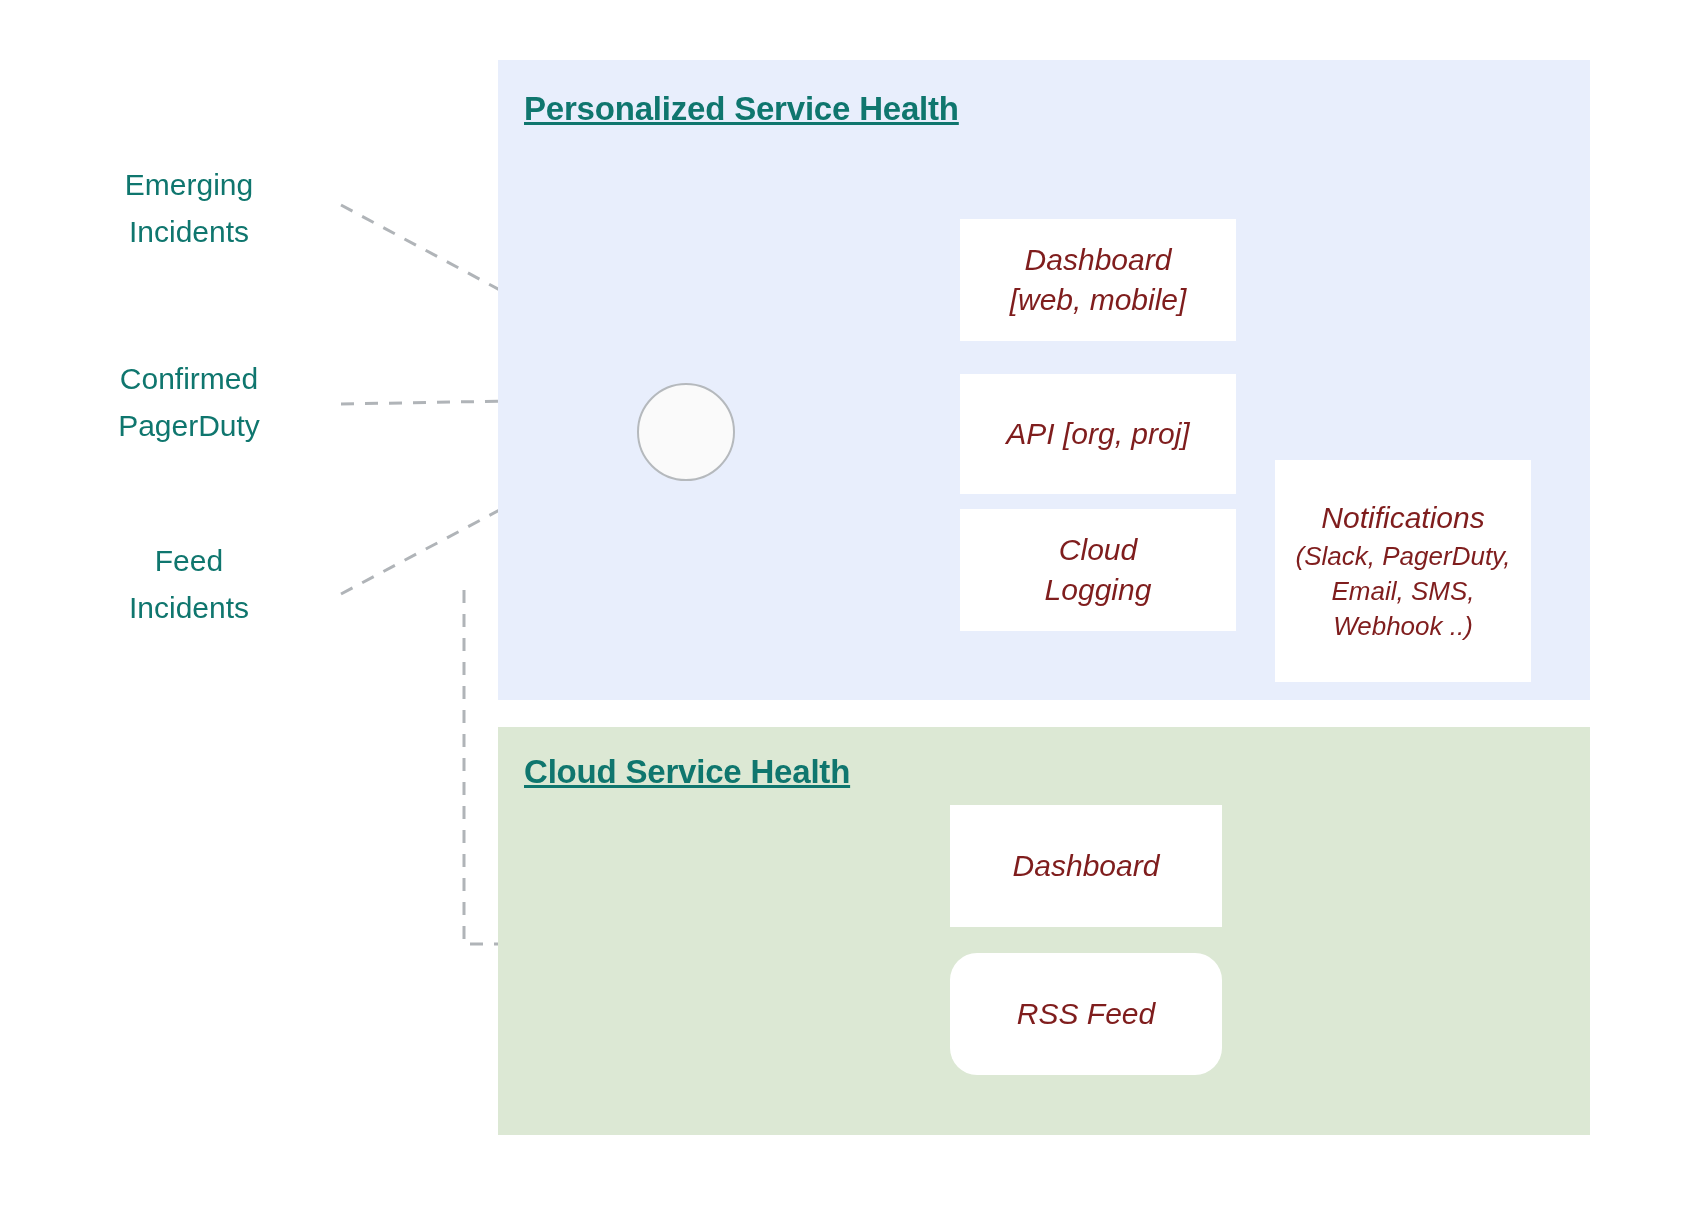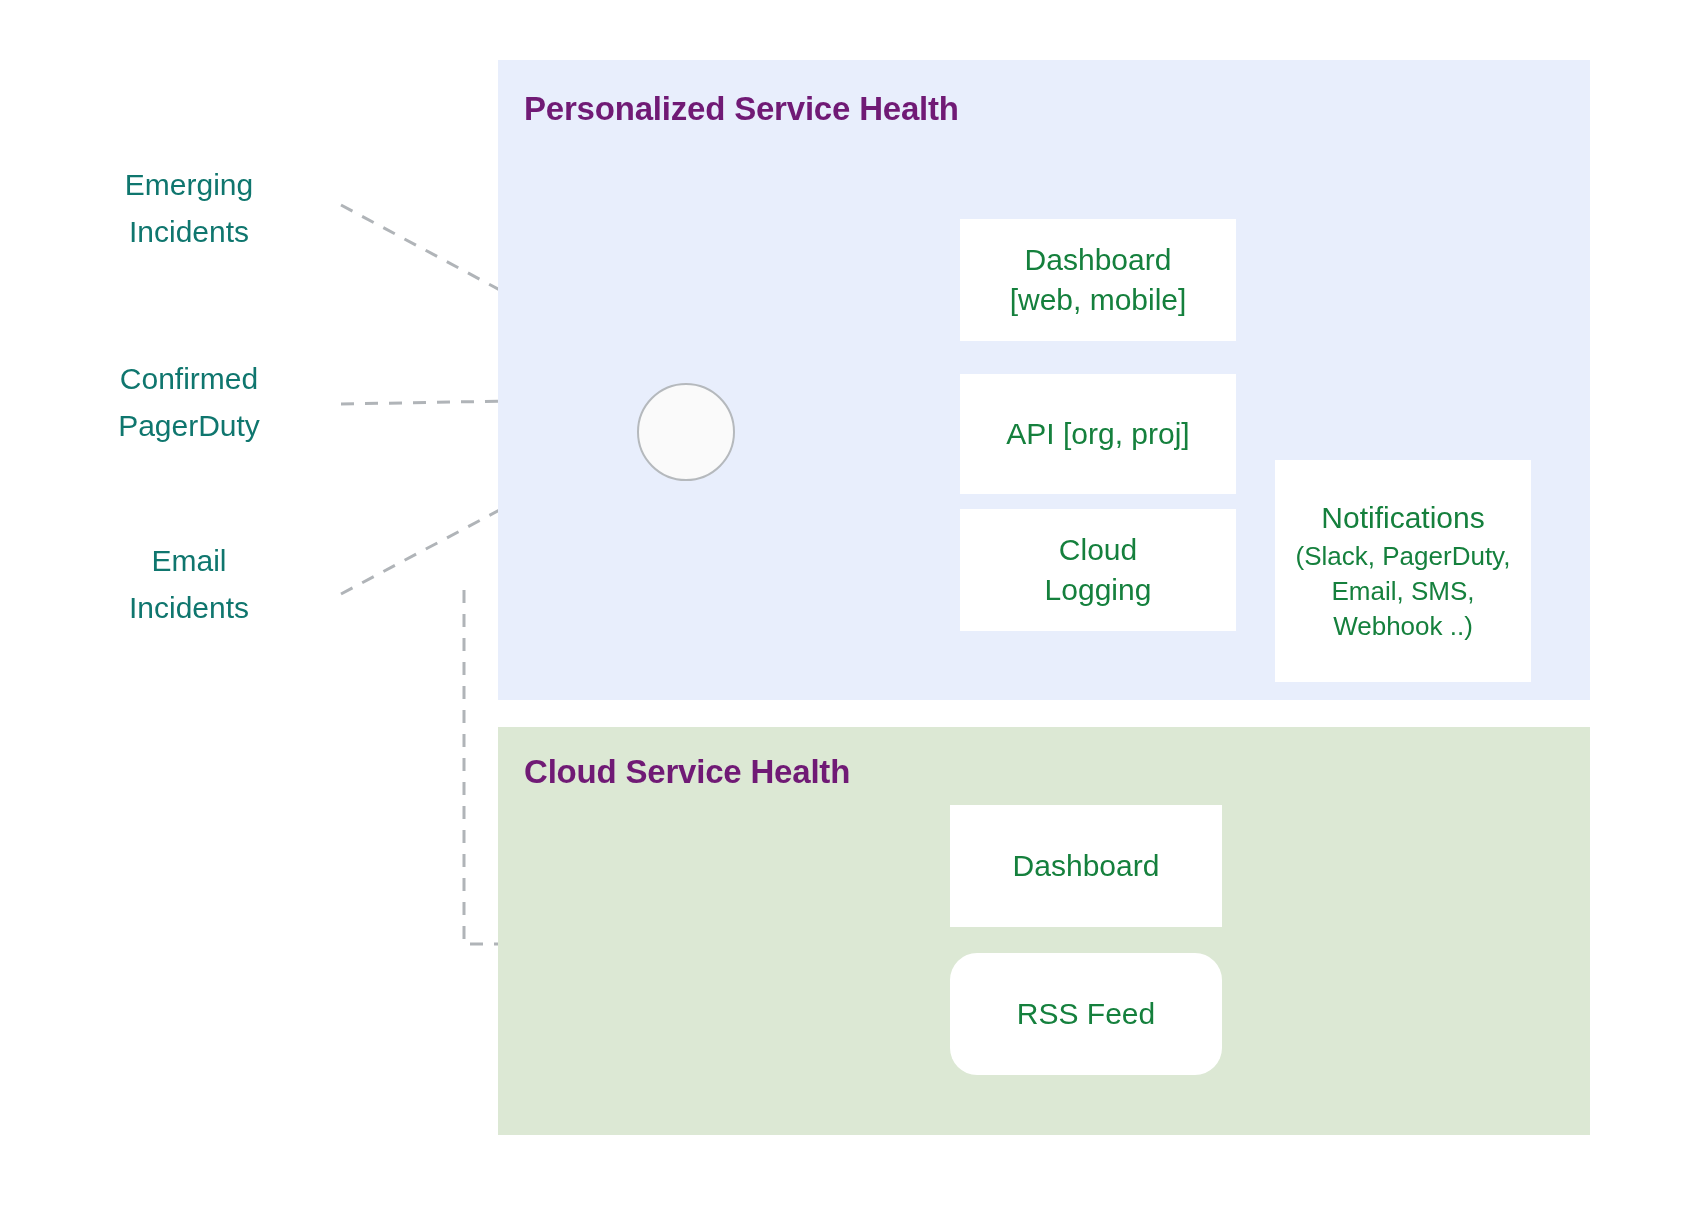--- a/index.html
+++ b/index.html
@@ -28,23 +28,24 @@
   }
 
   
   .panel {
     position: absolute;
     box-sizing: border-box;
   }
   .panel-title {
     position: absolute;
     font-weight: bold;
-    color: #701a75;
+    color: #0f766e;
     letter-spacing: -0.2px;
     white-space: nowrap;
+    text-decoration: underline;
   }
   #panel-personalized {
     left: 498px;
     top: 60px;
     width: 1092px;
     height: 640px;
     background: #e8eefc;
   }
   #panel-personalized .panel-title {
     left: 26px;
@@ -78,25 +79,26 @@
   #label-major     { left: 44px; top: 538px; width: 290px; }
 
   
   .node-box {
     position: absolute;
     background: #ffffff;
     display: flex;
     align-items: center;
     justify-content: center;
     text-align: center;
-    color: #15803d;
+    color: #7f1d1d;
     font-size: 30px;
     line-height: 1.33;
     white-space: pre-line;
     box-sizing: border-box;
+    font-style: italic;
   }
   #box-dashboard-web { left: 960px; top: 219px; width: 276px; height: 122px; }
   #box-api           { left: 960px; top: 374px; width: 276px; height: 120px; }
   #box-cloud-logging { left: 960px; top: 509px; width: 276px; height: 122px; }
   #box-notifications {
     left: 1275px; top: 460px; width: 256px; height: 222px;
     font-size: 26px;
     line-height: 1.33;
     flex-direction: column;
   }
@@ -173,21 +175,21 @@
       <path d="M888,866 L888,1014"></path>
       <path d="M888,866 L952,866"></path>
       <path d="M888,1014 L952,1014"></path>
     </g>
   </svg>
 
   <div class="source-label" id="label-emerging">Emerging
 Incidents</div>
   <div class="source-label" id="label-confirmed">Confirmed
 PagerDuty</div>
-  <div class="source-label" id="label-major">Email
+  <div class="source-label" id="label-major">Feed
 Incidents</div>
 
   <div class="panel" id="panel-personalized">
     <div class="panel-title">Personalized Service Health</div>
   </div>
 
   <div id="hub-node"></div>
 
   <div class="node-box" id="box-dashboard-web">Dashboard
 [web, mobile]</div>

